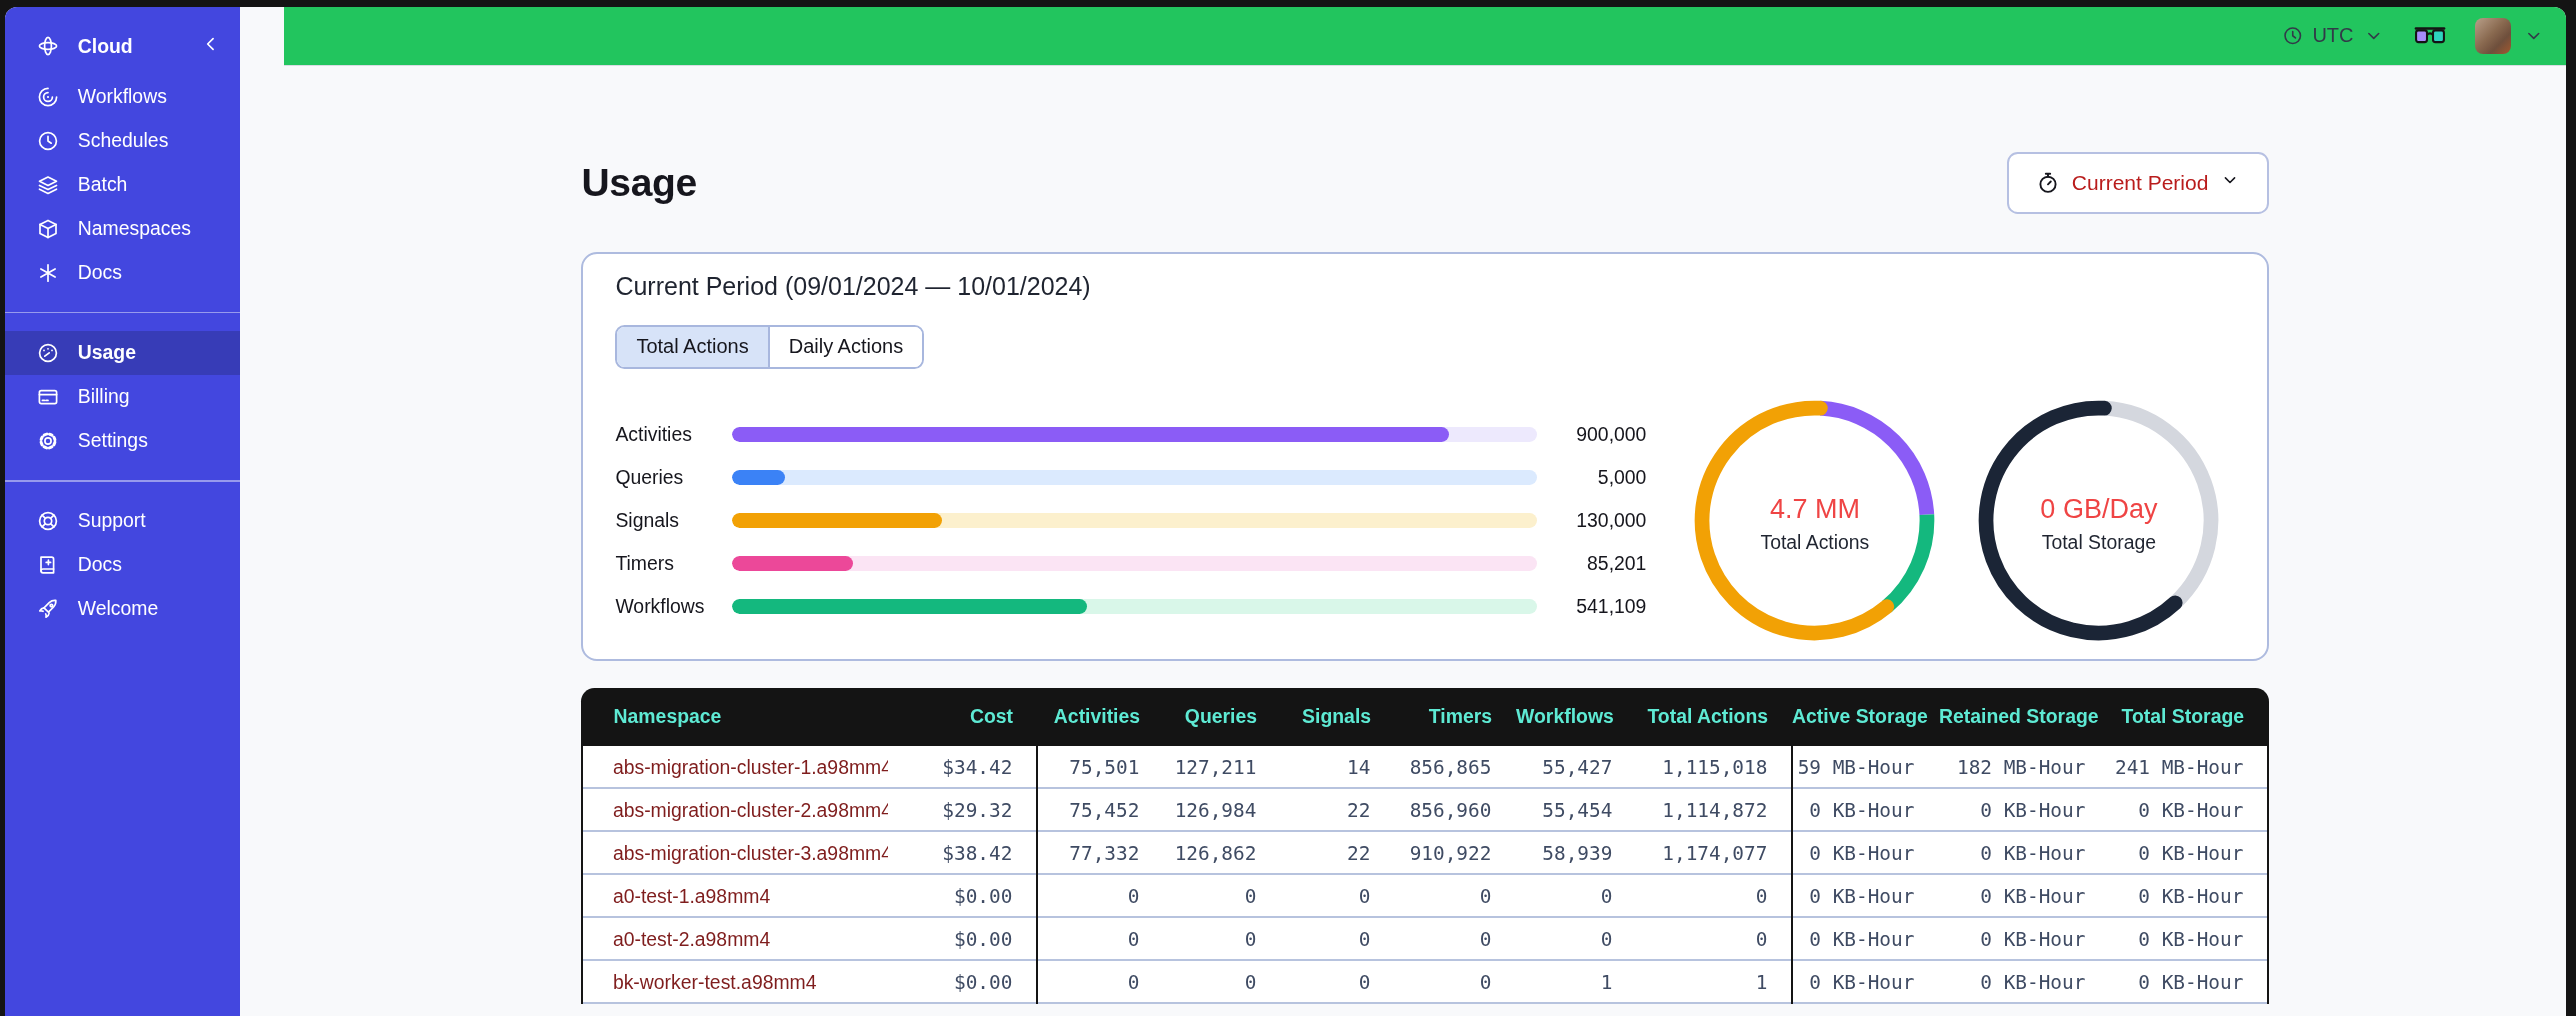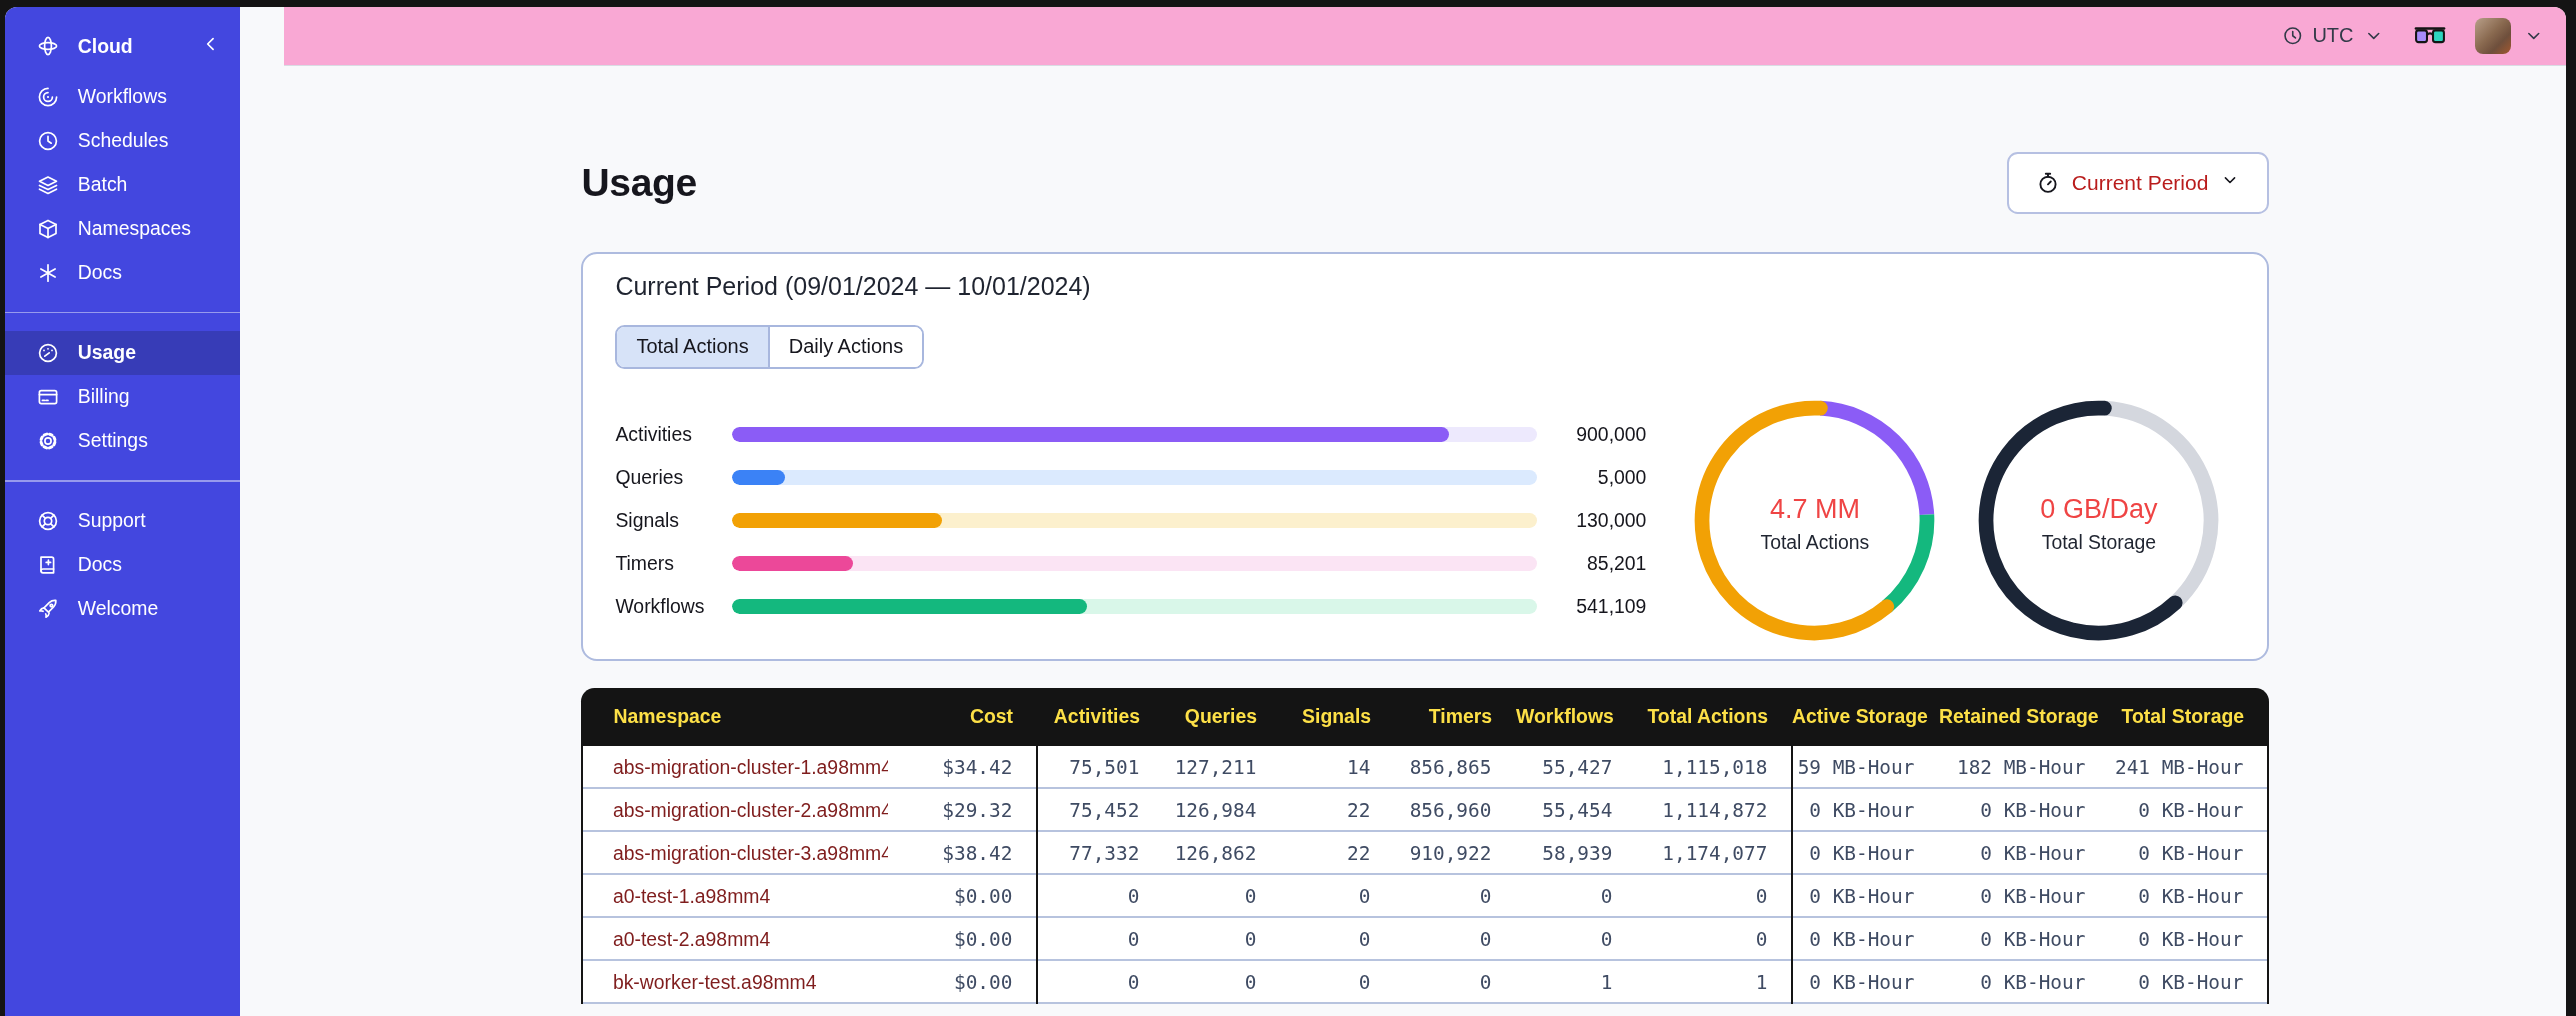--- a/index.html
+++ b/index.html
@@ -13,21 +13,21 @@
   .side-item .ic { width:24px; height:24px; flex:none; display:flex; }
   .side-item .ic svg { width:24px; height:24px; stroke:#fff; fill:none; stroke-width:1.7; stroke-linecap:round; stroke-linejoin:round; }
   .side-item.selected { background:#373CB7; font-weight:600; }
   .side-brand { font-weight:600; margin-bottom:6.7px; }
   .side-brand .spacer { flex:1; }
   .side-brand .collapse svg { width:20px; height:20px; stroke:#fff; fill:none; stroke-width:2; stroke-linecap:round; stroke-linejoin:round; }
   .side-divider { height:1.3px; background:rgba(255,255,255,.45); margin:17.4px 0; }
 
   
   .main { flex:1; display:flex; flex-direction:column; min-width:0; }
-  .topbar { height:59px; flex:none; background:#f9a8d4; border-bottom:1.3px solid #D9DCE3;
+  .topbar { height:59px; flex:none; background:#22c55e; border-bottom:1.3px solid #D9DCE3;
             display:flex; align-items:center; justify-content:flex-end; gap:29.5px; padding-right:21.5px; }
   .tz { display:flex; align-items:center; gap:9.4px; font-size:20px; color:#323A48; cursor:pointer; }
   .tz svg, .profile svg { width:21.5px; height:21.5px; stroke:#323A48; fill:none; stroke-width:1.8; stroke-linecap:round; stroke-linejoin:round; }
   .labs { cursor:pointer; display:flex; }
   .profile { display:flex; align-items:center; gap:12px; cursor:pointer; }
   .avatar { width:36px; height:36px; border-radius:8px;
             background:linear-gradient(135deg,#b9a08a 0%,#8a6a50 45%,#6e4f3c 70%,#a2582f 100%); }
 
   .content { flex:1; overflow:hidden; display:flex; justify-content:center; }
   .content-col { width:1688px; flex:none; padding-top:86px; }
@@ -58,21 +58,21 @@
   .donut { width:241px; height:241px; position:relative; flex:none; }
   .donut svg { width:241px; height:241px; display:block; }
   .donut .d-primary { position:absolute; left:0; right:0; top:94px; text-align:center; font-size:27px; font-weight:500; color:#ef4444; }
   .donut .d-secondary { position:absolute; left:0; right:0; top:131px; text-align:center; font-size:19.4px; color:#1F2430; }
 
   
   .table { margin-top:27px; width:1688px; }
   .t-head { background:#141414; border-radius:13.4px 13.4px 0 0; padding:0 2.7px; }
   .t-row { display:grid; grid-template-columns:305px 148px 127px 117px 114px 121px 121px 155px 147px 171px 158px; align-items:center; }
   .t-head .t-row { height:58px; }
-  .t-head .cell { color:#fde047; font-size:19.4px; font-weight:600; }
+  .t-head .cell { color:#5eead4; font-size:19.4px; font-weight:600; }
   .t-body { border-left:2.7px solid #141414; border-right:2.7px solid #141414; background:#fff; }
   .t-body .t-row { height:43px; border-bottom:2px solid #B7C3DE; background:#fff; }
   .cell { padding-right:24px; text-align:right; white-space:nowrap; overflow:hidden; }
   .cell.c0 { text-align:left; padding-left:29.5px; padding-right:6.7px; }
   .t-body .cell { font-family:"DejaVu Sans Mono","Liberation Mono",monospace; font-size:19.4px; color:#3F4B63; }
   .t-body .cell.c0 { font-family:"Liberation Sans","DejaVu Sans",sans-serif; }
   .t-body .cell.c2, .t-body .cell.c8 { border-left:2.7px solid #141414; height:43px; display:flex; align-items:center; justify-content:flex-end; }
   .ns-link { color:#7f1d1d; text-decoration:underline; text-underline-offset:4.7px; text-decoration-thickness:1.3px; cursor:pointer; }
 </style>
 </head>

